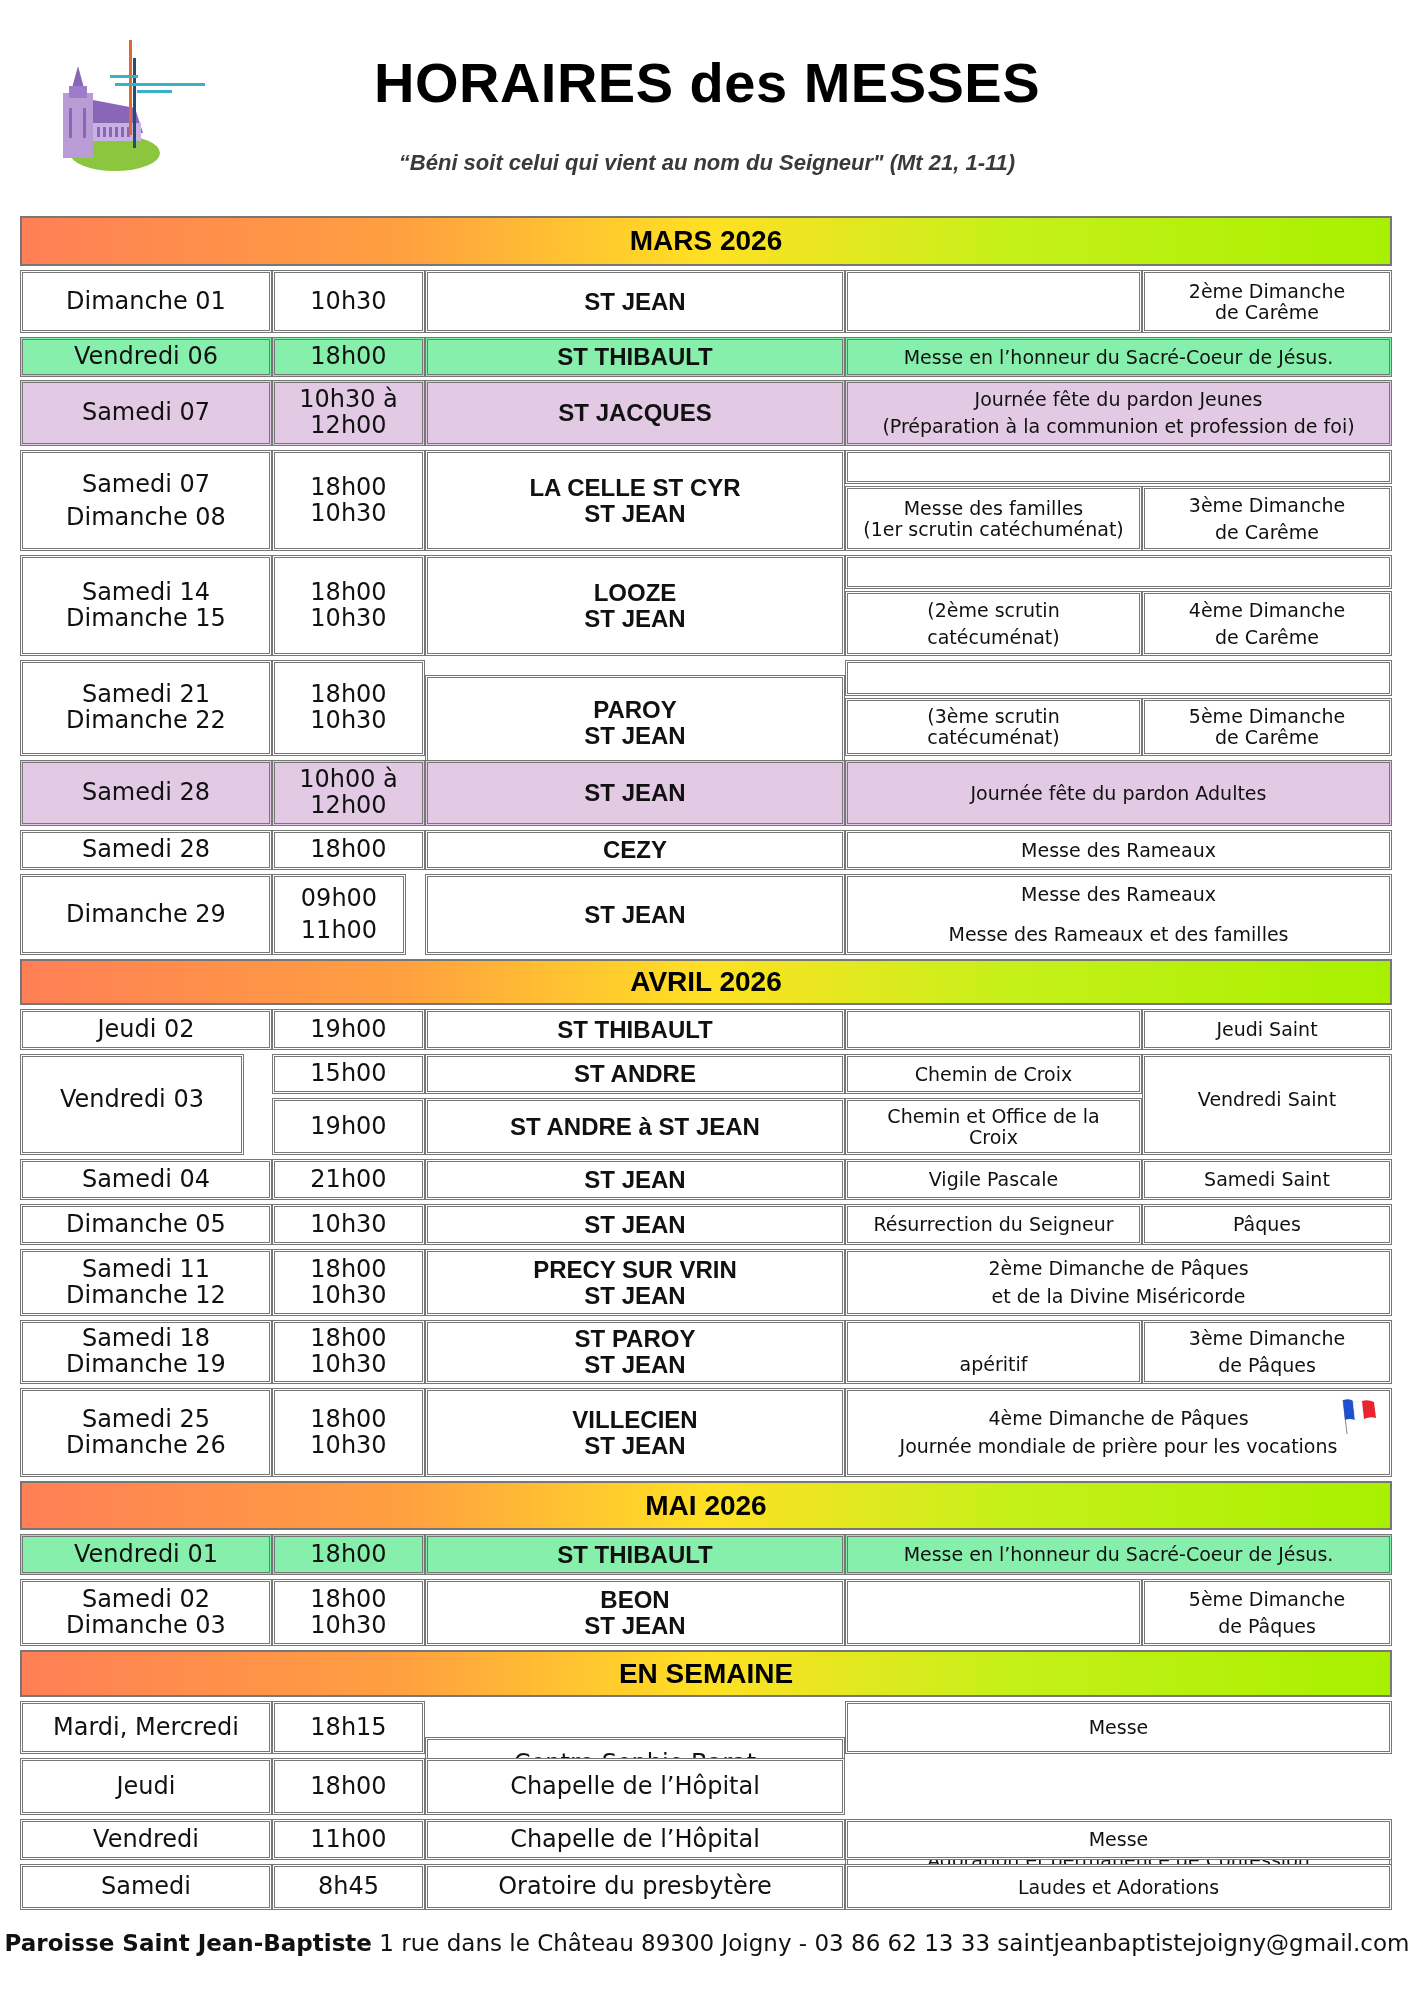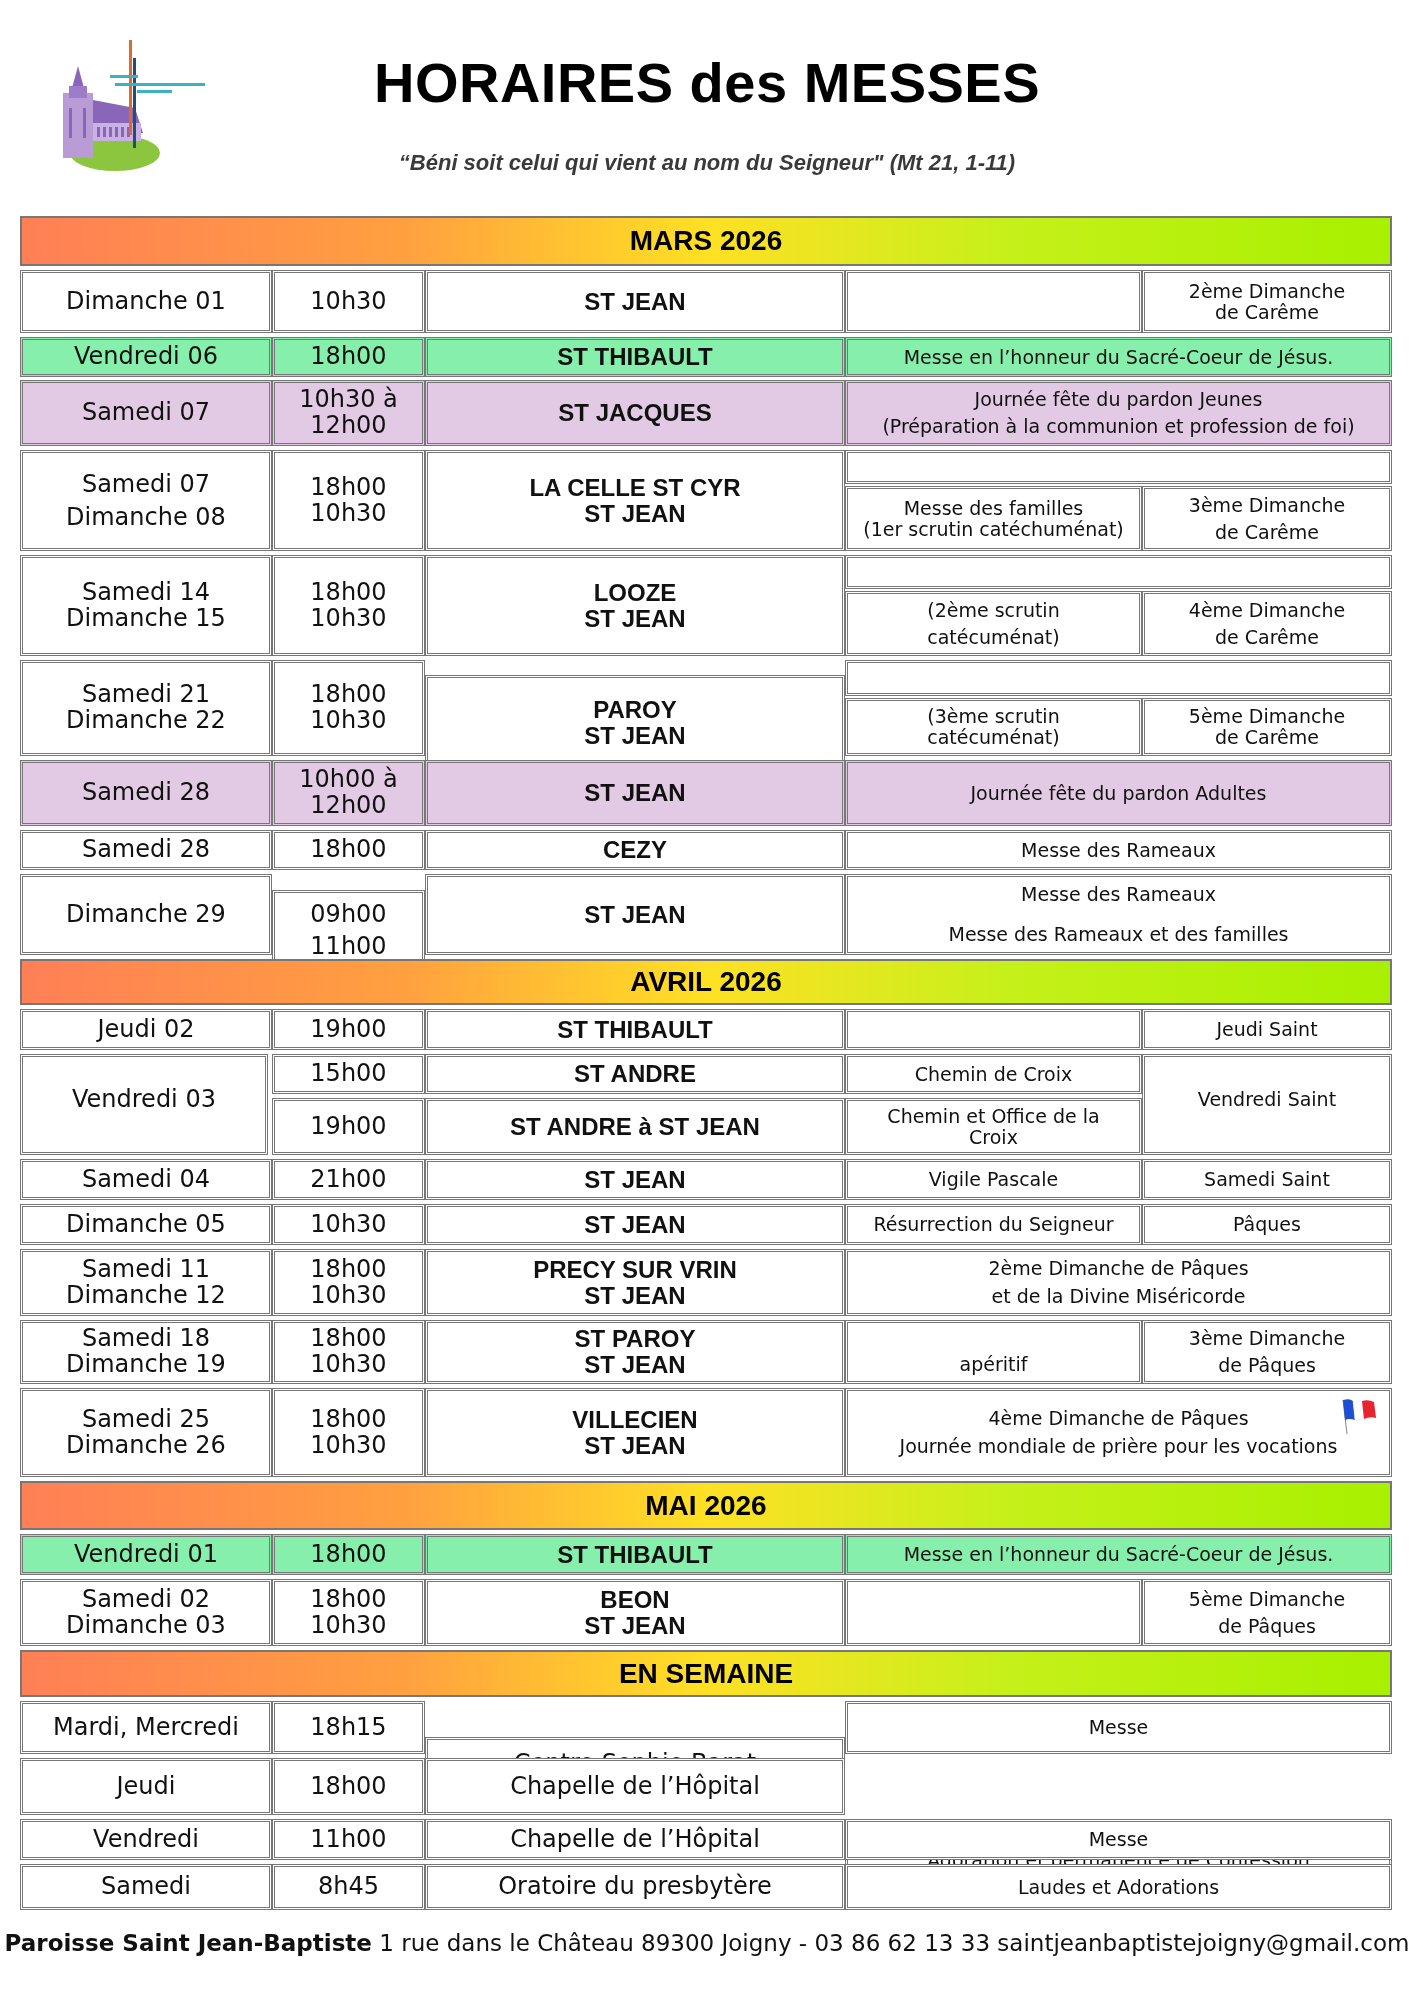--- a/index.html
+++ b/index.html
@@ -135,39 +135,39 @@
 
 <div>
   <div class="cell c-day" style="left:20px;top:830px;width:252px;height:40px;">Samedi 28</div>
   <div class="cell c-time" style="left:272px;top:830px;width:153px;height:40px;">18h00</div>
   <div class="cell c-church" style="left:425px;top:830px;width:420px;height:40px;">CEZY</div>
   <div class="cell c-note" style="left:845px;top:830px;width:547px;height:40px;">Messe des Rameaux</div>
 </div>
 
 <div>
   <div class="cell c-day" style="left:20px;top:874px;width:252px;height:81px;">Dimanche 29</div>
-  <div class="cell c-time" style="left:272px;top:874px;width:153px;height:81px;white-space:pre-line;line-height:1.3;margin-top:16px;">09h00
+  <div class="cell c-time" style="left:272px;top:874px;width:134px;height:81px;white-space:pre-line;line-height:1.3;">09h00
 11h00</div>
   <div class="cell c-church" style="left:425px;top:874px;width:420px;height:81px;">ST JEAN</div>
   <div class="cell c-note" style="left:845px;top:874px;width:547px;height:81px;white-space:pre-line;line-height:2.1;">Messe des Rameaux
 Messe des Rameaux et des familles</div>
 </div>
 
 <div class="hdr" style="top:959px;height:46px;">AVRIL 2026</div>
 
 <div>
   <div class="cell c-day" style="left:20px;top:1009px;width:252px;height:41px;">Jeudi 02</div>
   <div class="cell c-time" style="left:272px;top:1009px;width:153px;height:41px;">19h00</div>
   <div class="cell c-church" style="left:425px;top:1009px;width:420px;height:41px;">ST THIBAULT</div>
   <div class="cell c-note" style="left:845px;top:1009px;width:297px;height:41px;"></div>
   <div class="cell c-note" style="left:1142px;top:1009px;width:250px;height:41px;">Jeudi Saint</div>
 </div>
 
 <div>
-  <div class="cell c-day" style="left:20px;top:1054px;width:248px;height:101px;padding-bottom:10px;">Vendredi 03</div>
+  <div class="cell c-day" style="left:20px;top:1054px;width:224px;height:101px;padding-bottom:10px;">Vendredi 03</div>
   <div class="cell c-time" style="left:272px;top:1054px;width:153px;height:40px;">15h00</div>
   <div class="cell c-church" style="left:425px;top:1054px;width:420px;height:40px;">ST ANDRE</div>
   <div class="cell c-note" style="left:845px;top:1054px;width:297px;height:40px;">Chemin de Croix</div>
   <div class="cell c-time" style="left:272px;top:1098px;width:153px;height:57px;">19h00</div>
   <div class="cell c-church" style="left:425px;top:1098px;width:420px;height:57px;">ST ANDRE à ST JEAN</div>
   <div class="cell c-note" style="left:845px;top:1098px;width:297px;height:57px;white-space:pre-line;">Chemin et Office de la
 Croix</div>
   <div class="cell c-note" style="left:1142px;top:1054px;width:250px;height:101px;padding-bottom:10px;">Vendredi Saint</div>
 </div>
 

